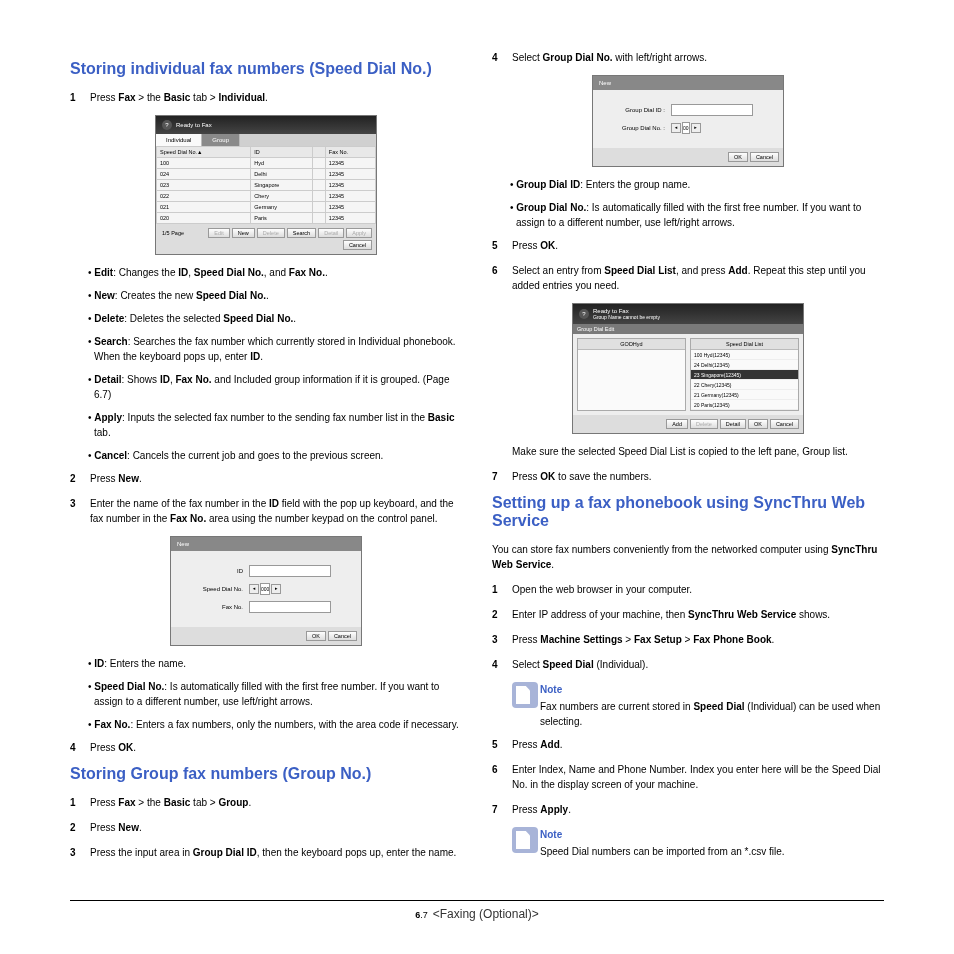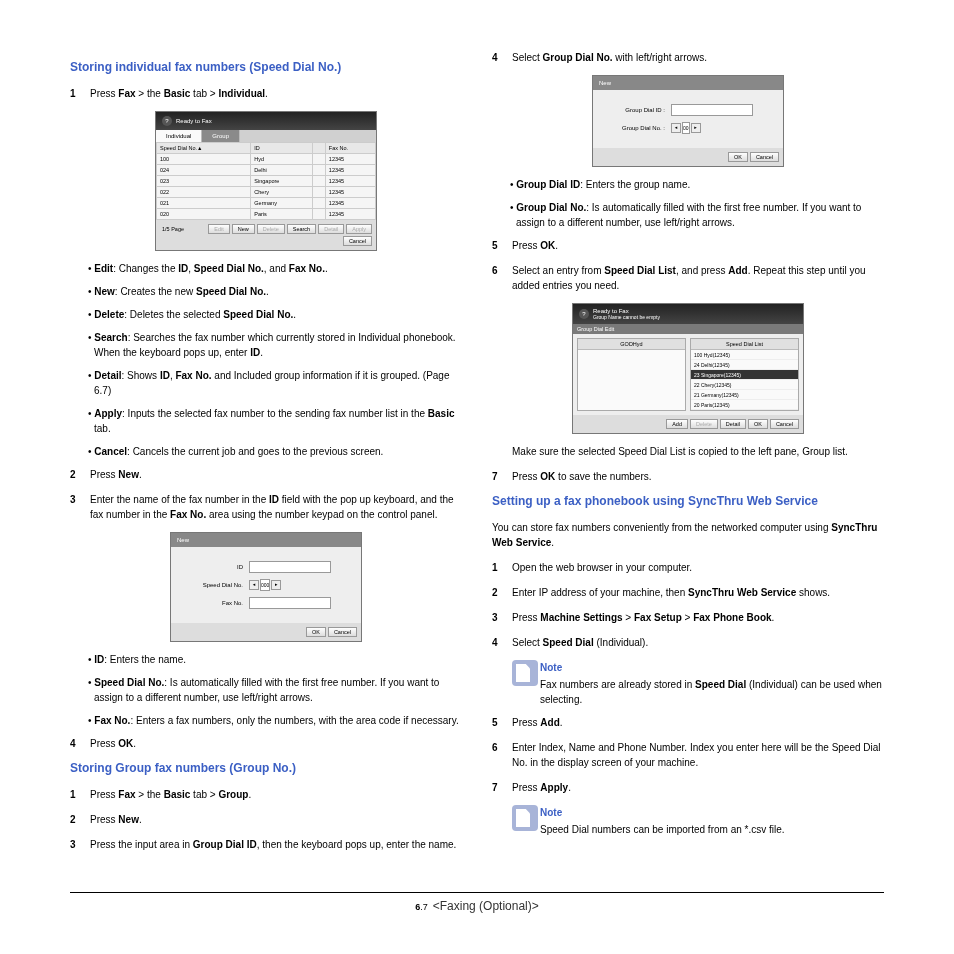--- a/index.html
+++ b/index.html
@@ -15,21 +15,21 @@
   .columns {
     display: flex;
     gap: 30px;
   }
   .col {
     flex: 1;
     min-width: 0;
   }
   h2 {
     color: #3b5fc4;
-    font-size: 12px;
+    font-size: 16px;
     font-weight: bold;
     margin: 10px 0 12px 0;
   }
   ol.steps {
     list-style: none;
     padding: 0;
     margin: 0;
   }
   ol.steps > li {
     display: flex;
@@ -465,21 +465,21 @@
           <span class="step-body"><span>Press </span><b>Machine Settings</b><span> &gt; </span><b>Fax Setup</b><span> &gt; </span><b>Fax Phone Book</b><span>.</span></span>
         </li>
       <li>
           <span class="step-num">4</span>
           <span class="step-body"><span>Select </span><b>Speed Dial</b><span> (Individual).</span></span>
         </li>
     </ol>
 
     <div class="note-block">
       <div class="note-icon"></div>
-      <div class="note-body"><div class="note-title">Note</div><span>Fax numbers are already stored in </span><b>Speed Dial</b><span> (Individual) can be used when selecting.</span></div>
+      <div class="note-body"><div class="note-title">Note</div><span>Fax numbers are current stored in </span><b>Speed Dial</b><span> (Individual) can be used when selecting.</span></div>
     </div>
 
     <ol class="steps">
       <li>
           <span class="step-num">5</span>
           <span class="step-body"><span>Press </span><b>Add</b><span>.</span></span>
         </li>
       <li>
           <span class="step-num">6</span>
           <span class="step-body">Enter Index, Name and Phone Number. Index you enter here will be the Speed Dial No. in the display screen of your machine.</span>

